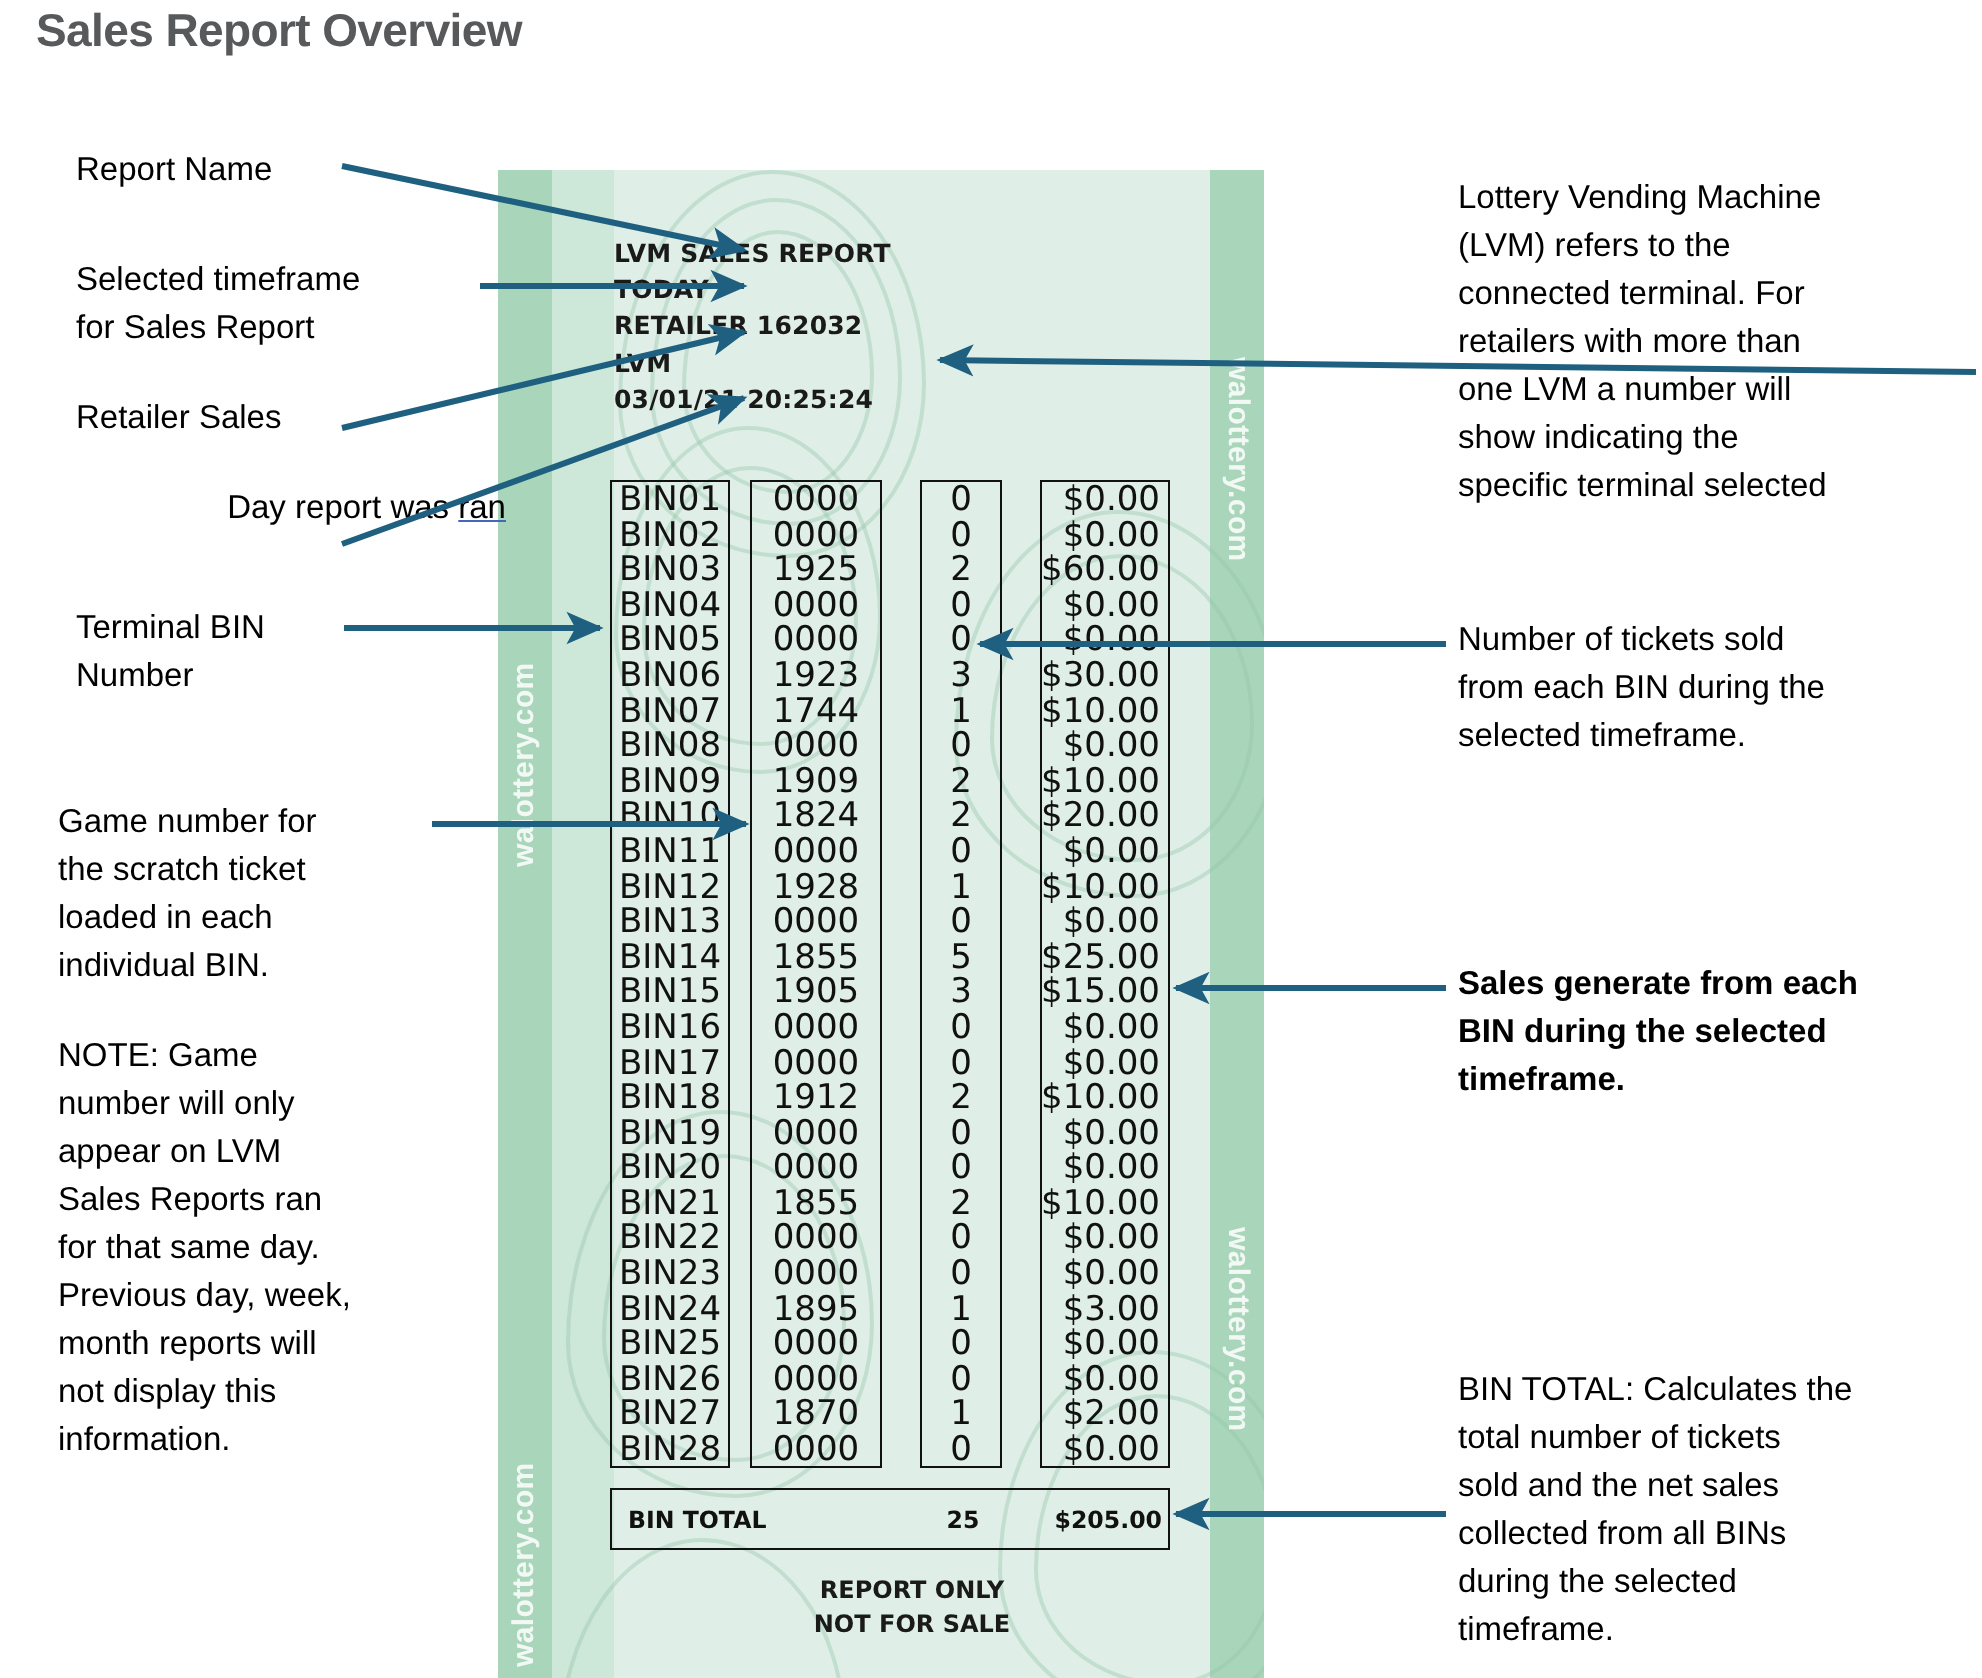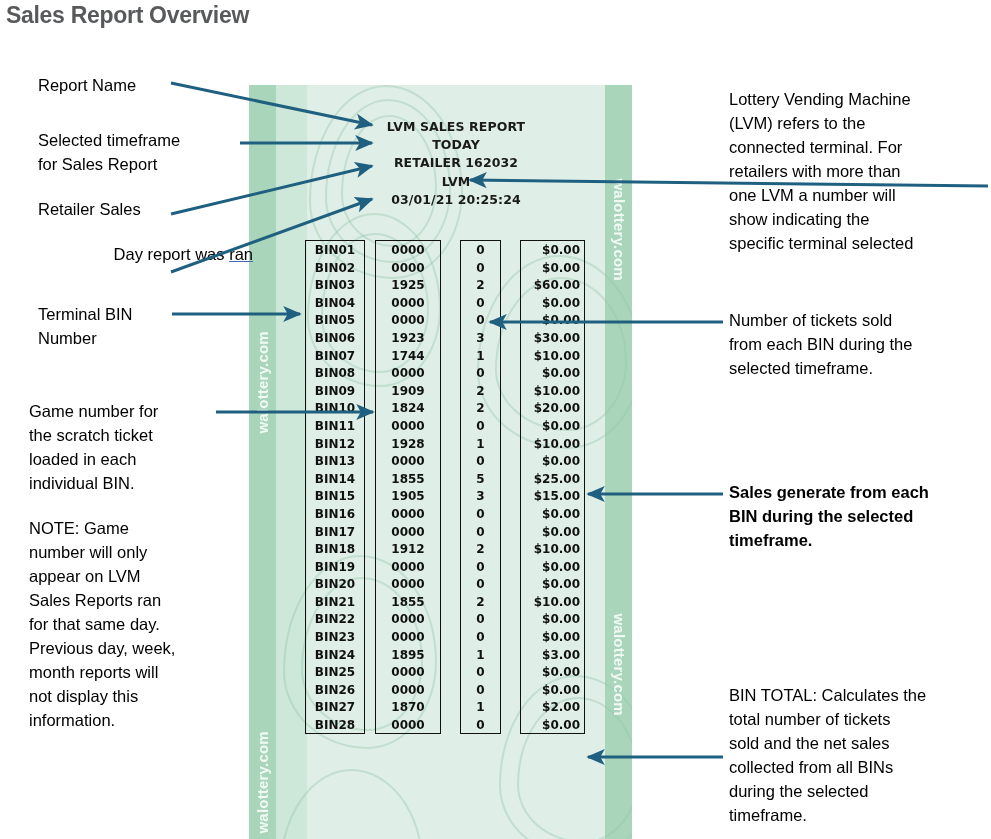--- a/index.html
+++ b/index.html
@@ -13,21 +13,21 @@
     height: 839px;
     position: relative;
     overflow: hidden;
     font-family: "Liberation Sans", sans-serif;
     color: #000000;
   }
 
   
   #page-title {
     position: absolute;
-    left: 6px;
+    left: 18px;
     top: 2px;
     font-size: 23px;
     font-weight: bold;
     letter-spacing: -0.3px;
     color: #58595b;
     white-space: nowrap;
   }
 
   
   #receipt {
@@ -75,21 +75,21 @@
     border-radius: 50% 50% 45% 55% / 60% 55% 45% 40%;
     pointer-events: none;
   }
 
   
   #rcpt-head {
     position: absolute;
     left: 58px;
     right: 27px;
     top: 33px;
-    text-align: center;
+    text-align: left;
     font-family: "DejaVu Sans", sans-serif;
     font-size: 12.5px;
     font-weight: bold;
     line-height: 18.2px;
     color: #1a1a1a;
     letter-spacing: 0.1px;
   }
 
   
   #bin-table {
@@ -108,22 +108,22 @@
   }
   .col-box.c1 { left: 0px;   width: 60px; }
   .col-box.c2 { left: 70px;  width: 66px; }
   .col-box.c3 { left: 155px; width: 41px; }
   .col-box.c4 { left: 215px; width: 65px; }
 
   .cell-col {
     position: absolute;
     top: 0;
     font-family: "DejaVu Sans", sans-serif;
-    font-size: 12px;
-    font-weight: bold;
+    font-size: 17px;
+    font-weight: normal;
     line-height: 17.6px;
     color: #111111;
     padding-top: 2px;
     box-sizing: border-box;
   }
   .cell-col.c1 { left: 0px;   width: 60px; text-align: center; }
   .cell-col.c2 { left: 70px;  width: 66px; text-align: center; }
   .cell-col.c3 { left: 155px; width: 41px; text-align: center; }
   .cell-col.c4 { left: 215px; width: 65px; text-align: right; padding-right: 5px; }
 
@@ -336,21 +336,30 @@
         <div>$0.00</div>
         <div>$0.00</div>
         <div>$3.00</div>
         <div>$0.00</div>
         <div>$0.00</div>
         <div>$2.00</div>
         <div>$0.00</div>
       </div>
   </div>
 
-
+  <div id="bin-total">
+    <span class="bt-label">BIN TOTAL</span>
+    <span class="bt-qty">25</span>
+    <span class="bt-amt">$205.00</span>
+  </div>
+
+  <div id="rcpt-foot">
+    <div>REPORT ONLY</div>
+    <div>NOT FOR SALE</div>
+  </div>
 </div>
 
 <div class="anno left" style="left:38px;  top:73px;  width:200px;">Report Name</div>
 <div class="anno left" style="left:38px;  top:128px; width:210px;">Selected timeframe<br>for Sales Report</div>
 <div class="anno left" style="left:38px;  top:197px; width:200px;">Retailer Sales</div>
 <div class="anno left" style="left:38px;  top:242px; width:215px;text-align:right;"><span>Day report was </span><span class="spell">ran</span></div>
 <div class="anno left" style="left:38px;  top:302px; width:200px;">Terminal BIN<br> Number</div>
 <div class="anno left" style="left:29px;  top:399px; width:205px;">Game number for<br>the scratch ticket<br>loaded in each<br>individual BIN.</div>
 <div class="anno left" style="left:29px;  top:516px; width:210px;">NOTE: Game<br>number will only<br>appear on LVM<br>Sales Reports ran<br>for that same day.<br>Previous day, week,<br>month reports will<br>not display this<br>information.</div>
 

